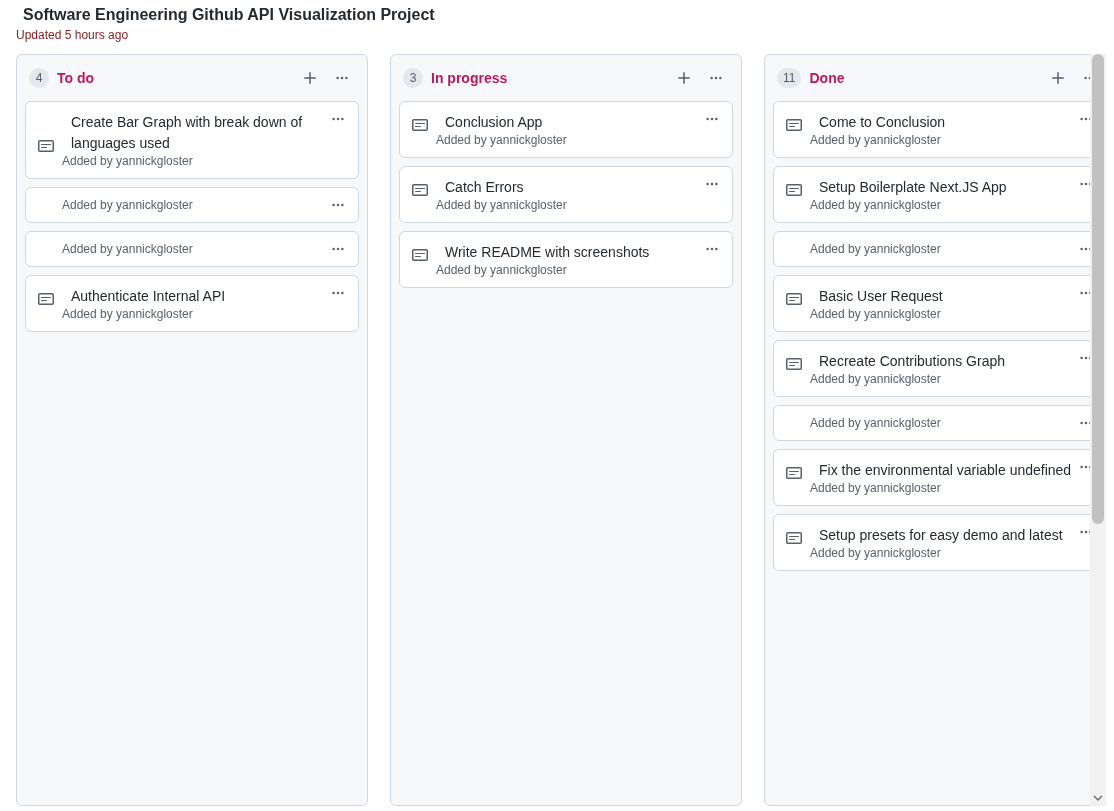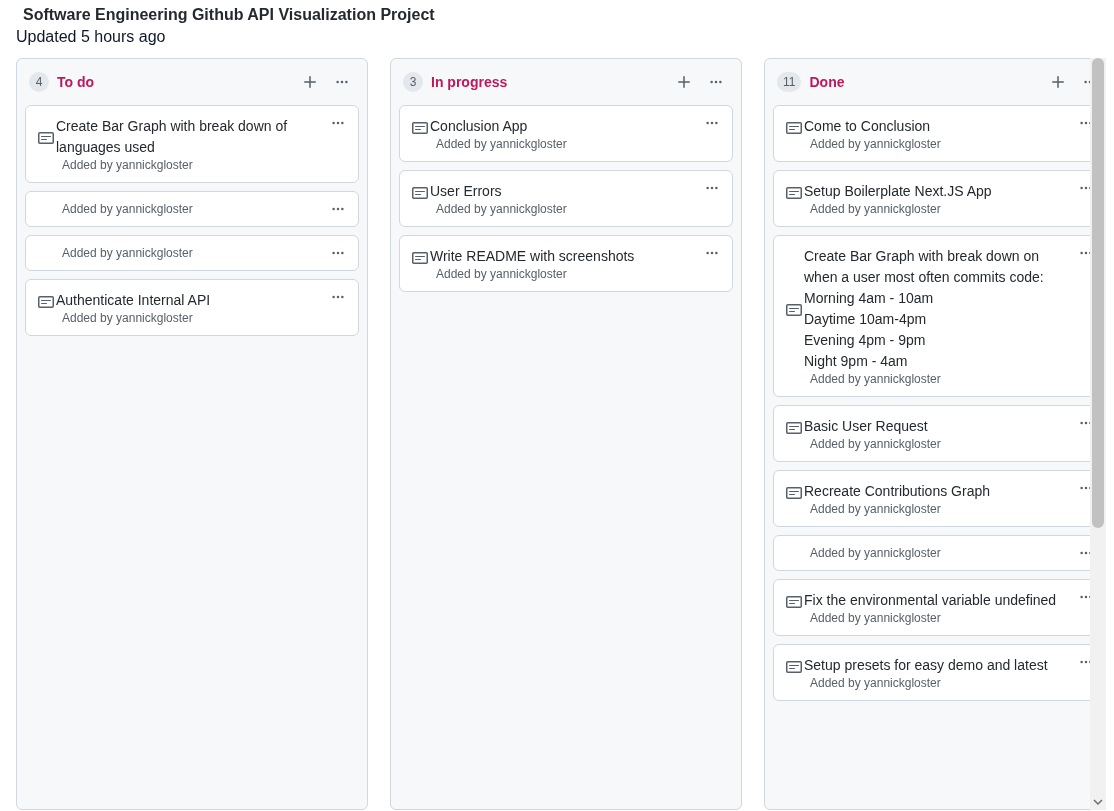--- a/index.html
+++ b/index.html
@@ -8,21 +8,21 @@
     background: #ffffff;
     color: #24292f;
     font-size: 14px;
     padding: 6px 8px;
     width: 1114px;
     height: 811px;
     overflow: hidden;
   }
   .header { padding: 0 8px 12px 8px; }
   .title { font-size: 16px; font-weight: 600; color: #24292f; margin-bottom: 4px; margin-left: 7px; }
-  .subtitle { font-size: 16px; color: #0f172a; }
+  .subtitle { font-size: 12px; color: #7f1d1d; }
   .board {
     display: flex;
     gap: 14px;
     padding: 0 0px;
     height: 752px;
     overflow: hidden;
   }
   .column {
     width: 352px;
     flex: 0 0 352px;
@@ -68,22 +68,22 @@
   }
   .card {
     background: #ffffff;
     border: 1px solid #d0d7de;
     border-radius: 6px;
     padding: 10px 12px;
     position: relative;
   }
   .card-top {
     display: flex;
-    align-items: center;
-    gap: 2px;
+    align-items: flex-end;
+    gap: 17px;
   }
   .note-icon {
     flex: 0 0 auto;
     margin-top: 2px;
     color: #57606a;
   }
   .card-title {
     color: #24292f;
     font-size: 14px;
     line-height: 1.5;
@@ -258,21 +258,21 @@
             </div>
             <div class="card-meta"><span>Added by </span><span>yannickgloster</span></div>
           </div>
           <div class="card">
             <div class="card-top">
               <span class="note-icon">
                 <svg width="16" height="16" viewBox="0 0 16 16" fill="currentColor">
                   <path d="M1.75 2A1.75 1.75 0 000 3.75v8.5C0 13.216.784 14 1.75 14h12.5A1.75 1.75 0 0016 12.25v-8.5A1.75 1.75 0 0014.25 2H1.75zM1.5 3.75c0-.138.112-.25.25-.25h12.5c.138 0 .25.112.25.25v8.5a.25.25 0 01-.25.25H1.75a.25.25 0 01-.25-.25v-8.5zM3.5 6a.5.5 0 000 1h9a.5.5 0 000-1h-9zm0 3a.5.5 0 000 1h5a.5.5 0 000-1h-5z"></path>
                 </svg>
               </span>
-              <div class="card-title">User Errors</div>
+              <div class="card-title">Catch Errors</div>
             </div>
             <div class="card-kebab">
               <svg width="14" height="14" viewBox="0 0 16 16" fill="currentColor">
                 <circle cx="3" cy="8" r="1.4"></circle>
                 <circle cx="8" cy="8" r="1.4"></circle>
                 <circle cx="13" cy="8" r="1.4"></circle>
               </svg>
             </div>
             <div class="card-meta"><span>Added by </span><span>yannickgloster</span></div>
           </div>
@@ -346,32 +346,20 @@
             <div class="card-kebab">
               <svg width="14" height="14" viewBox="0 0 16 16" fill="currentColor">
                 <circle cx="3" cy="8" r="1.4"></circle>
                 <circle cx="8" cy="8" r="1.4"></circle>
                 <circle cx="13" cy="8" r="1.4"></circle>
               </svg>
             </div>
             <div class="card-meta"><span>Added by </span><span>yannickgloster</span></div>
           </div>
           <div class="card">
-            <div class="card-top">
-              <span class="note-icon">
-                <svg width="16" height="16" viewBox="0 0 16 16" fill="currentColor">
-                  <path d="M1.75 2A1.75 1.75 0 000 3.75v8.5C0 13.216.784 14 1.75 14h12.5A1.75 1.75 0 0016 12.25v-8.5A1.75 1.75 0 0014.25 2H1.75zM1.5 3.75c0-.138.112-.25.25-.25h12.5c.138 0 .25.112.25.25v8.5a.25.25 0 01-.25.25H1.75a.25.25 0 01-.25-.25v-8.5zM3.5 6a.5.5 0 000 1h9a.5.5 0 000-1h-9zm0 3a.5.5 0 000 1h5a.5.5 0 000-1h-5z"></path>
-                </svg>
-              </span>
-              <div class="card-title">Create Bar Graph with break down on when a user most often commits code:
-Morning 4am - 10am
-Daytime 10am-4pm
-Evening 4pm - 9pm
-Night 9pm - 4am</div>
-            </div>
             <div class="card-kebab">
               <svg width="14" height="14" viewBox="0 0 16 16" fill="currentColor">
                 <circle cx="3" cy="8" r="1.4"></circle>
                 <circle cx="8" cy="8" r="1.4"></circle>
                 <circle cx="13" cy="8" r="1.4"></circle>
               </svg>
             </div>
             <div class="card-meta"><span>Added by </span><span>yannickgloster</span></div>
           </div>
           <div class="card">

